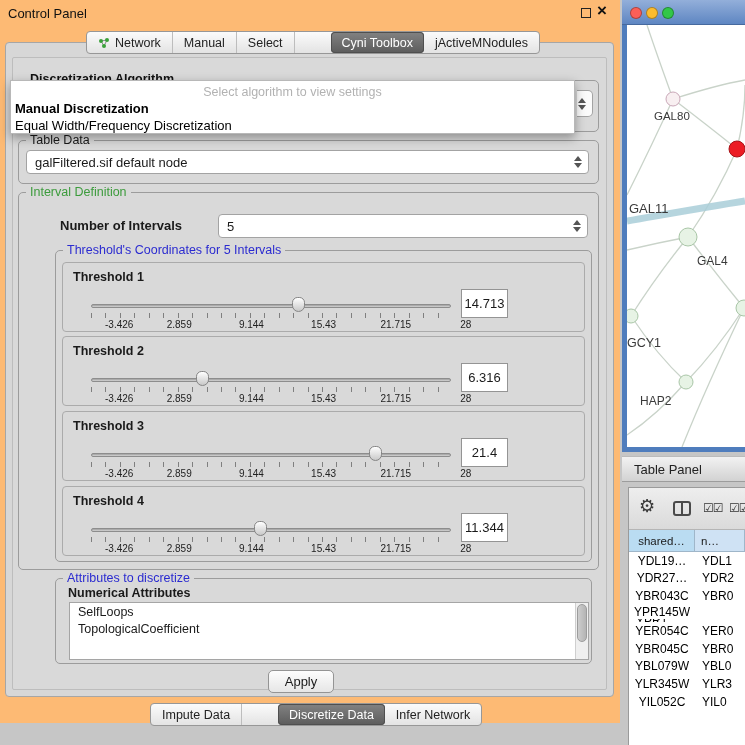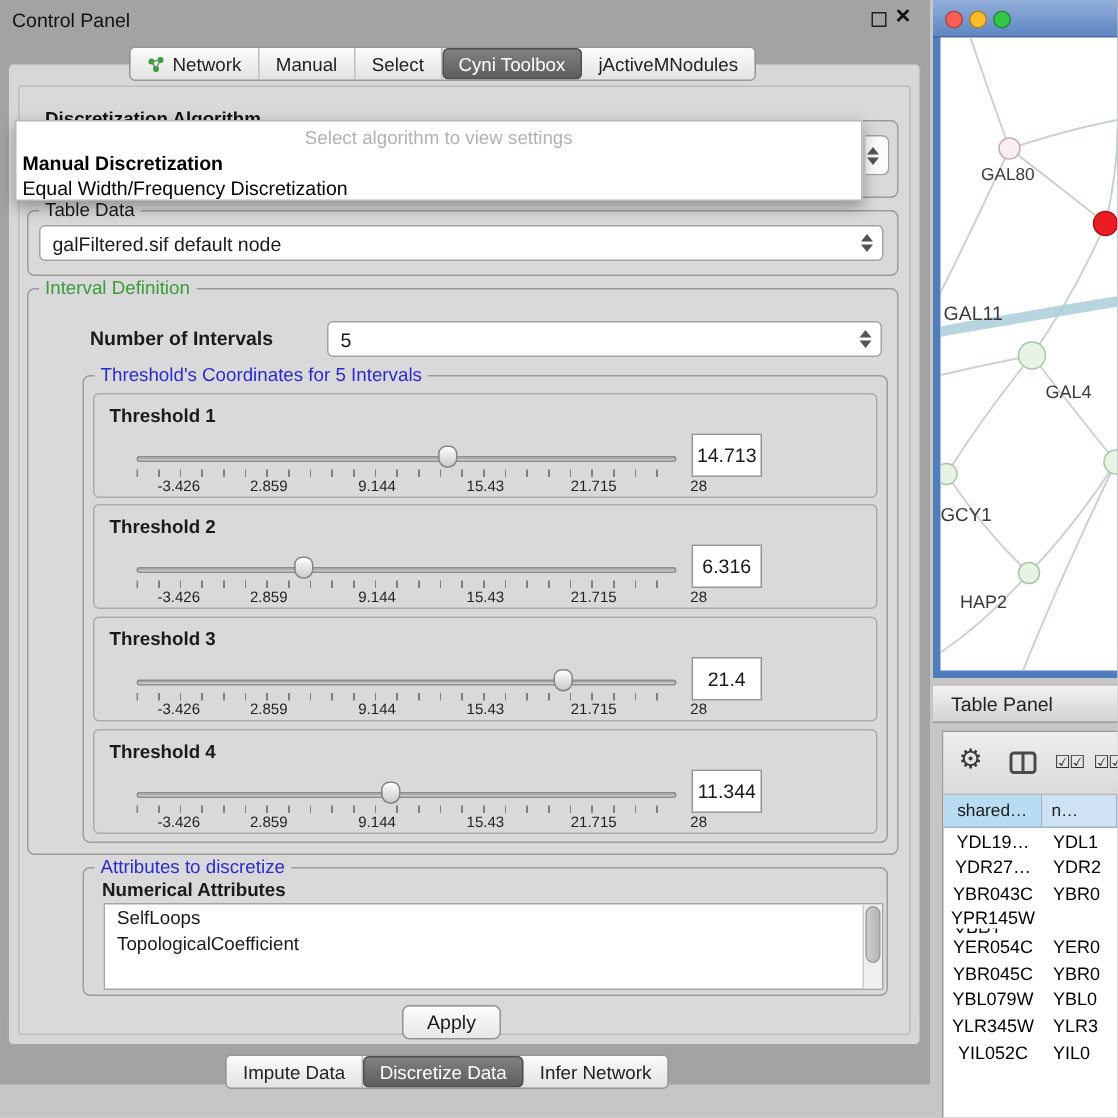--- a/index.html
+++ b/index.html
@@ -1,31 +1,31 @@
 <!DOCTYPE html>
 <html><head>
 <meta charset="utf-8">
 <style>
   * { box-sizing: border-box; margin:0; padding:0; }
   html,body { width:745px; height:745px; overflow:hidden; }
   body { font-family:"Liberation Sans", sans-serif; background:#c6c6c6; position:relative; font-size:13px; color:#1a1a1a; }
 
   
-  #control-panel { position:absolute; left:0; top:0; width:620px; height:723px; background:#a3a3a3;text-decoration:underline; }
+  #control-panel { position:absolute; left:0; top:0; width:620px; height:723px; background:#fdba74;text-decoration:underline; }
   .cp-title { position:absolute; left:8px; top:6px; font-size:13px; color:#111; }
   .float-icon { position:absolute; left:581px; top:8px; width:10px; height:10px; border:1.5px solid #222; background:transparent; }
   .close-icon { position:absolute; left:597px; top:1px; font-size:17px; font-weight:bold; color:#111; cursor:default; }
 
   .outer-frame { position:absolute; left:5px; top:42px; width:609px; height:655px; border:1px solid #a6a6a6; border-radius:4px; background:#d7d7d7; }
   .inner-frame { position:absolute; left:12px; top:57px; width:595px; height:633px; border:1px solid #bdbdbd; border-radius:2px; background:#d9d9d9; }
 
   .seg { position:absolute; display:flex; height:23px; border:1px solid #979797; border-radius:4px; background:linear-gradient(#fbfbfb,#e3e3e3); overflow:hidden; z-index:20; }
   .seg .tab { display:flex; align-items:center; gap:5px; padding:0 11px; font-size:12.5px; color:#222; border-right:1px solid #bdbdbd; white-space:nowrap; }
   .seg .tab:last-child { border-right:none; }
-  .seg .tab.selected { background:linear-gradient(#828282,#5c5c5c); color:#fff; border-radius:4px; border-right:none; box-shadow:inset 0 0 0 1px #4f4f4f; }
+  .seg .tab.selected { background:linear-gradient(#828282,#5c5c5c); color:#fff; border-radius:4px; border-right:none; box-shadow:inset 0 0 0 1px #4f4f4f;margin-left:36px; }
   #top-tabs { left:86px; top:31px; }
   #bottom-tabs { left:150px; top:703px; }
 
   .group { position:absolute; border:1px solid #9c9c9c; border-radius:5px; }
   .group-title { position:absolute; background:#d9d9d9; padding:0 4px; font-size:12.5px; white-space:nowrap; z-index:5; }
   .gt-green { color:#3c9b3c; }
   .gt-blue { color:#2b2bd0; }
   .gt-bold { font-weight:bold; color:#111; }
 
   .combo { position:absolute; background:#fff; border:1px solid #a3a3a3; border-radius:4px; height:24px; display:flex; align-items:center; padding-left:8px; font-size:13px; }

